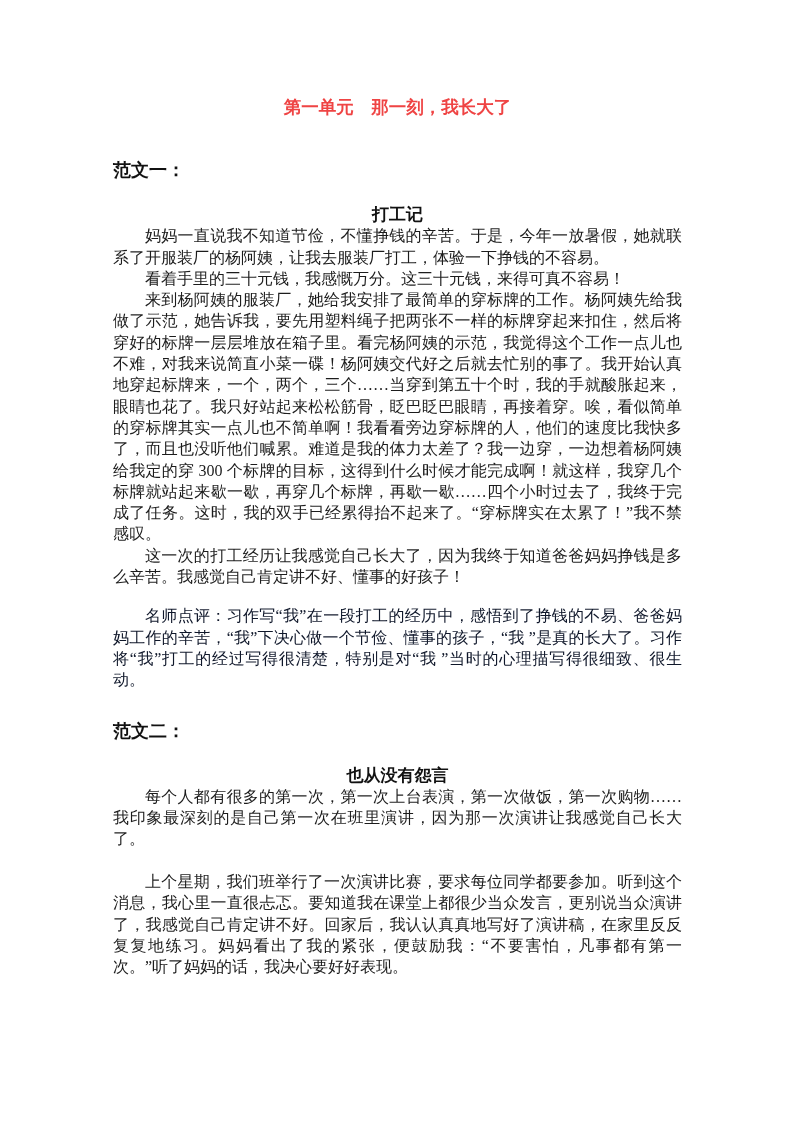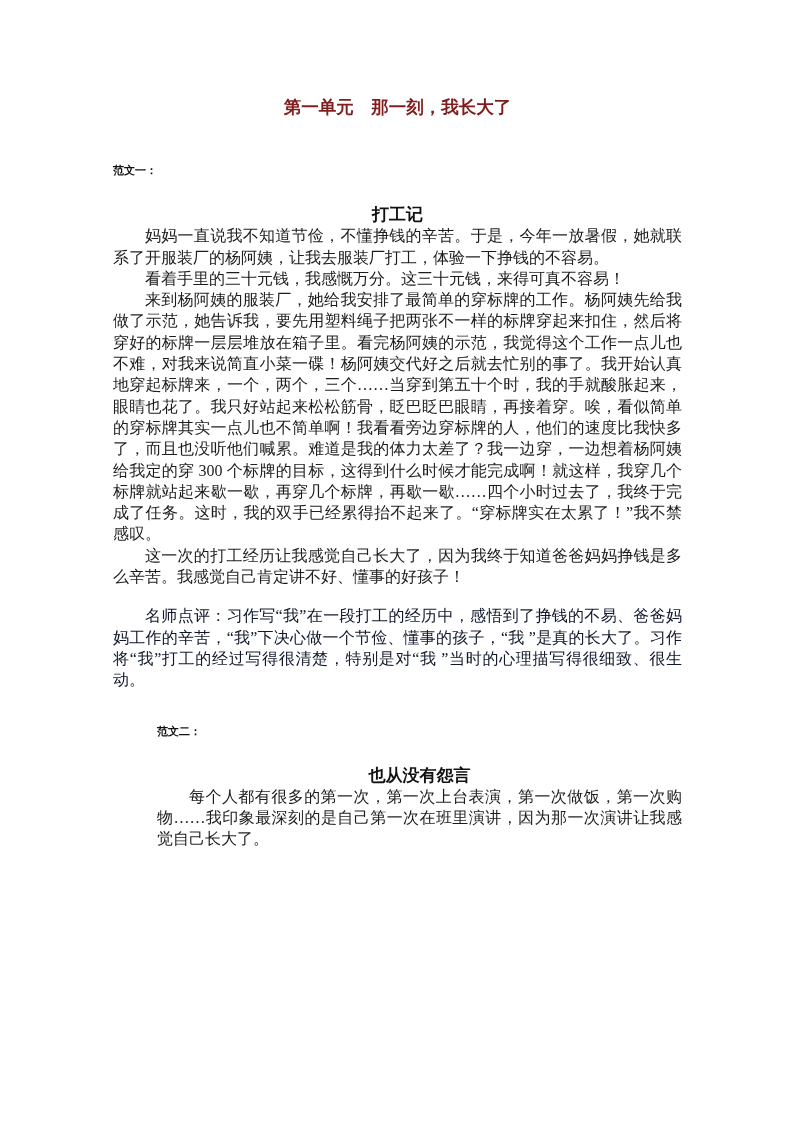--- a/index.html
+++ b/index.html
@@ -21,26 +21,26 @@
     color: #1c1c1c;
     overflow: hidden;
   }
   .unit-title {
     margin: 0 0 44px 0;
     text-align: center;
     font-family: "Liberation Sans", "DejaVu Sans", sans-serif;
     font-weight: bold;
     font-size: 17.5px;
     line-height: 19px;
-    color: #7f1d1d;
+    color: #ef4444;
   }
   .essay-label {
     font-family: "Liberation Sans", "DejaVu Sans", sans-serif;
     font-weight: bold;
-    font-size: 11px;
+    font-size: 18px;
     line-height: 19px;
     margin: 0 0 24px 0;
     color: #111111;
   }
   .essay-title {
     margin: 0;
     text-align: center;
     font-family: Liberation Sans, sans-serif;
     font-weight: bold;
     font-size: 17px;
@@ -53,21 +53,20 @@
     text-align: justify;
   }
   .teacher-comment {
     margin: 18px 0 0 0;
     text-indent: 2em;
     text-align: justify;
     color: #0f172a;
   }
   .essay-2 {
     margin-top: 31px;
-    margin-left: 44px;
   }
   .para-gap {
     margin-top: 21.3px;
   }
 </style>
 </head>
 <body>
 
 <div class="page">
 
@@ -85,15 +84,16 @@
 
     <p class="teacher-comment">名师点评：习作写“我”在一段打工的经历中，感悟到了挣钱的不易、爸爸妈妈工作的辛苦，“我”下决心做一个节俭、懂事的孩子，“我 ”是真的长大了。习作将“我”打工的经过写得很清楚，特别是对“我 ”当时的心理描写得很细致、很生动。</p>
   </section>
 
   <section class="essay-2">
     <div class="essay-label">范文二：</div>
 
     <h2 class="essay-title">也从没有怨言</h2>
 
     <p class="body-para">每个人都有很多的第一次，第一次上台表演，第一次做饭，第一次购物……我印象最深刻的是自己第一次在班里演讲，因为那一次演讲让我感觉自己长大了。</p>
+    <p class="body-para para-gap">上个星期，我们班举行了一次演讲比赛，要求每位同学都要参加。听到这个消息，我心里一直很忐忑。要知道我在课堂上都很少当众发言，更别说当众演讲了，我感觉自己肯定讲不好。回家后，我认认真真地写好了演讲稿，在家里反反复复地练习。妈妈看出了我的紧张，便鼓励我：“不要害怕，凡事都有第一次。”听了妈妈的话，我决心要好好表现。</p>
   </section>
 
 </div>
 
 </body></html>

